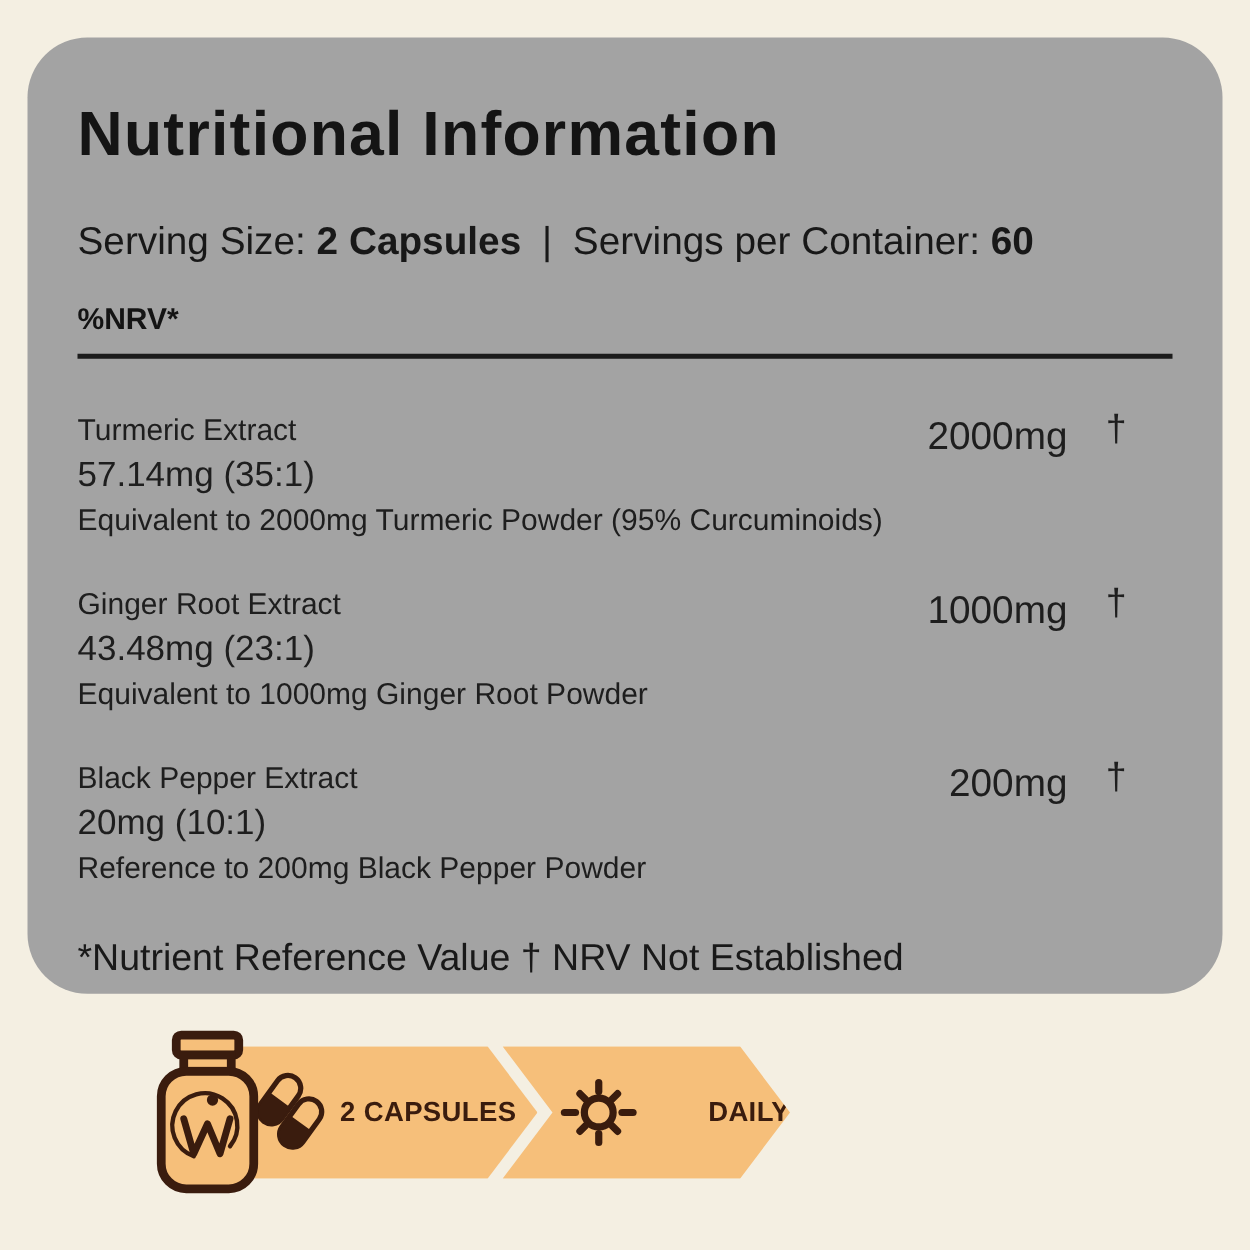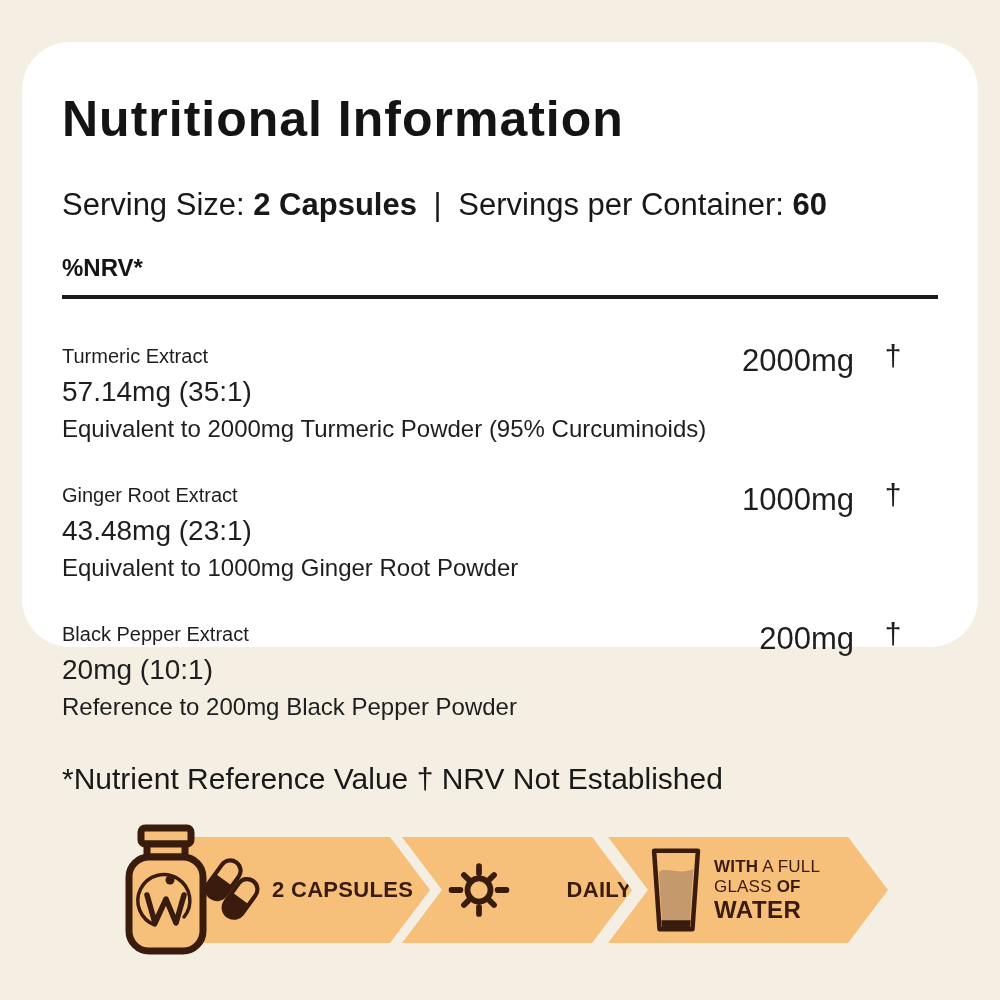--- a/index.html
+++ b/index.html
@@ -5,23 +5,23 @@
   html,body { margin:0; padding:0; }
   body {
     width:1000px; height:1000px;
     background:#f4efe2;
     font-family:"Liberation Sans", sans-serif;
     color:#1a1a1a;
     position:relative;
     overflow:hidden;
   }
   .card {
-    position:absolute; left:22px; top:42px;
-    width:956px; height:605px;
-    background:#ffffff;
+    position:absolute; left:22px; top:30px;
+    width:956px; height:765px;
+    background:#a3a3a3;
     border-radius:48px;
     box-sizing:border-box;
     padding:48px 40px 0 40px;
   }
   .title {
     font-size:50px; font-weight:700; letter-spacing:1px;
     line-height:58px; color:#141414;
   }
   .serving {
     margin-top:36px; font-size:31px; line-height:42px; color:#181818;
@@ -29,21 +29,21 @@
   }
   .serving b { font-weight:700; }
   .serving .sep { margin:0 8px; font-weight:400; }
   .thead {
     display:flex; justify-content:space-between;
     margin-top:28px; font-size:24px; font-weight:700; color:#141414;
   }
   .divider { margin-top:13px; height:4px; background:#1c1c1c; }
   .row { position:relative; margin-top:34px; }
   .row.first { margin-top:40px; }
-  .row .name  { font-size:20px; line-height:35px; color:#1e1e1e; }
+  .row .name  { font-size:24px; line-height:35px; color:#1e1e1e; }
   .row .dose  { font-size:28px; line-height:35px; color:#1e1e1e; }
   .row .equiv { font-size:24px; line-height:30px; margin-top:5px; color:#1e1e1e; white-space:nowrap; }
   .row .amount {
     position:absolute; left:512px; top:4px; width:280px;
     text-align:right; font-size:31px; color:#1e1e1e;
   }
   .row .nrv {
     position:absolute; left:781px; top:0; width:100px;
     text-align:center; font-size:30px; color:#1e1e1e;
   }
@@ -155,36 +155,20 @@
           <line x1="18" y1="18" x2="23" y2="23"></line>
           <line x1="52" y1="18" x2="47" y2="23"></line>
           <line x1="18" y1="52" x2="23" y2="47"></line>
           <line x1="52" y1="52" x2="47" y2="47"></line>
         </g>
       </svg>
     </span>
     <span class="label">DAILY</span>
   </div>
 
-  <div class="seg seg-water">
-    <span>
-      <svg class="icon-svg" width="52" height="84" viewBox="0 0 56 92">
-        <path d="M9,26 C 18,20 32,30 47,23 L43,85 L13,85 Z" fill="#c49a6c"></path>
-        <path d="M12,79 L44,79 L43,88 L13,88 Z" fill="#3a1c0e"></path>
-        <path d="M4,3 L52,3 L46,89 L10,89 Z" fill="none" stroke="#3a1c0e" stroke-width="5" stroke-linejoin="round"></path>
-      </svg>
-    </span>
-    <span class="water-text">
-      <b>WITH</b>
-      <span>A FULL</span><br>
-      <span>GLASS</span>
-      <b>OF</b><br>
-      <span class="l3">WATER</span>
-    </span>
-  </div>
 
   <span class="bottle">
     <svg class="icon-svg" width="84" height="132" viewBox="0 0 84 132">
       <rect x="17" y="4" width="50" height="16" rx="4" fill="#f6bf7a" stroke="#3a1c0e" stroke-width="7"></rect>
       <rect x="23" y="20" width="38" height="13" fill="#f6bf7a" stroke="#3a1c0e" stroke-width="7"></rect>
       <rect x="5" y="33" width="74" height="94" rx="20" fill="#f6bf7a" stroke="#3a1c0e" stroke-width="7"></rect>
       <circle cx="46" cy="56" r="4.5" fill="#3a1c0e"></circle>
       <path d="M 31,101 A 26 26 0 1 1 60,93" fill="none" stroke="#3a1c0e" stroke-width="3.5" stroke-linecap="round"></path>
       <path d="M 23,71 L 31,99 L 42,75 L 52,99 L 60,71" fill="none" stroke="#3a1c0e" stroke-width="5.5" stroke-linecap="round" stroke-linejoin="round"></path>
     </svg>

